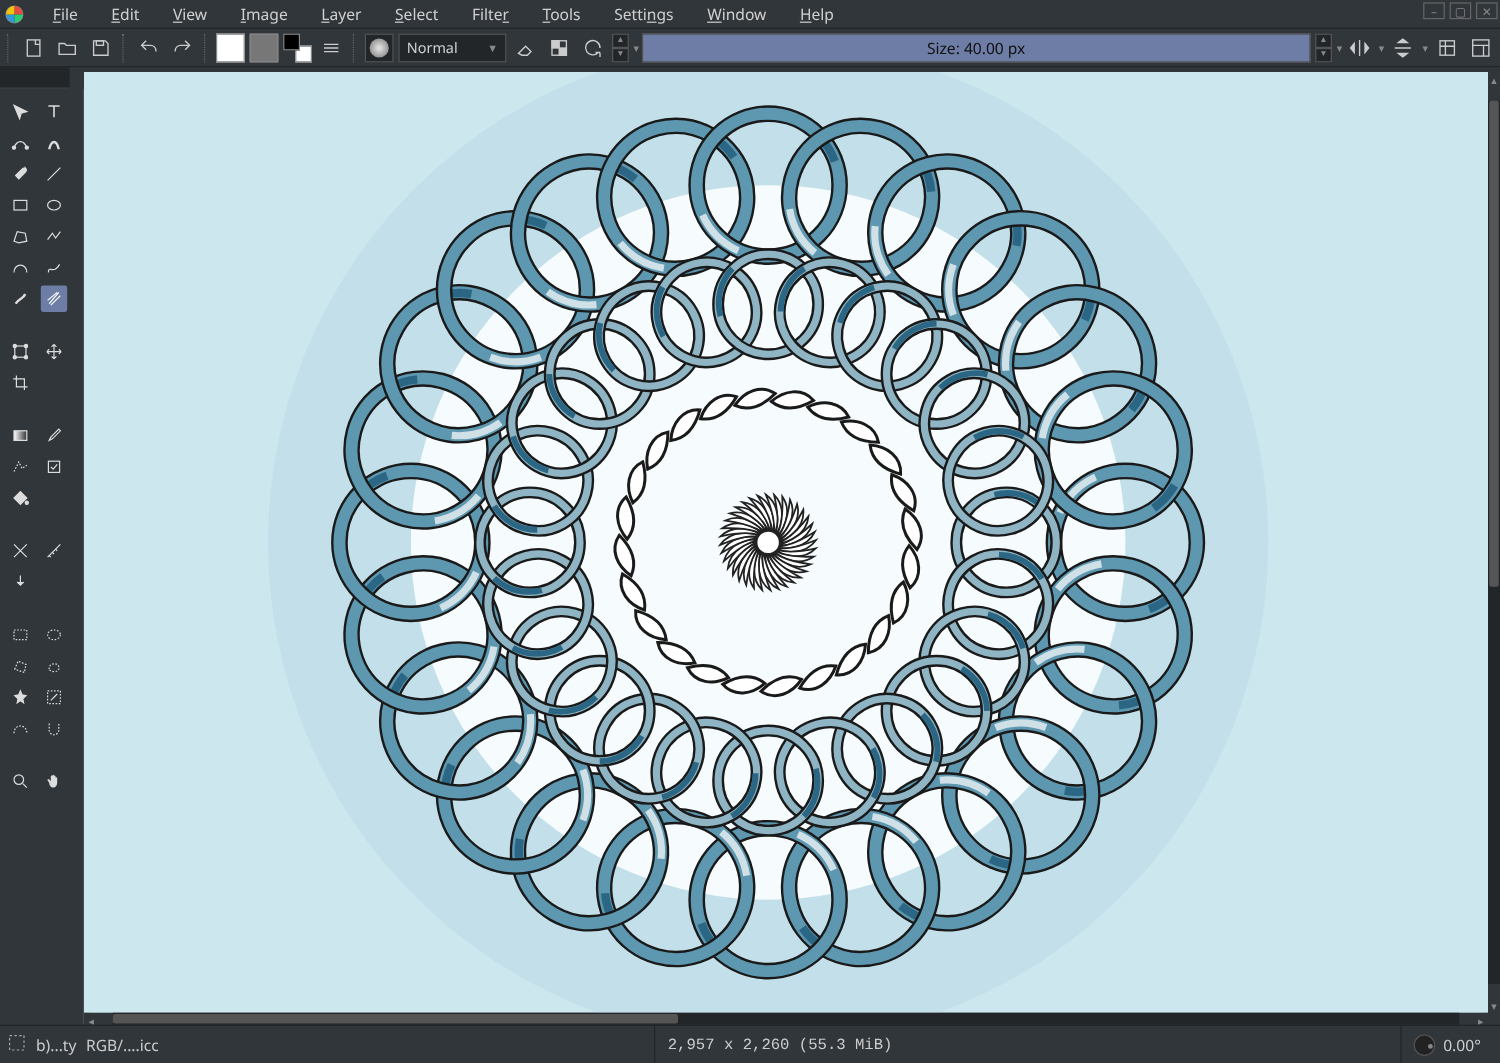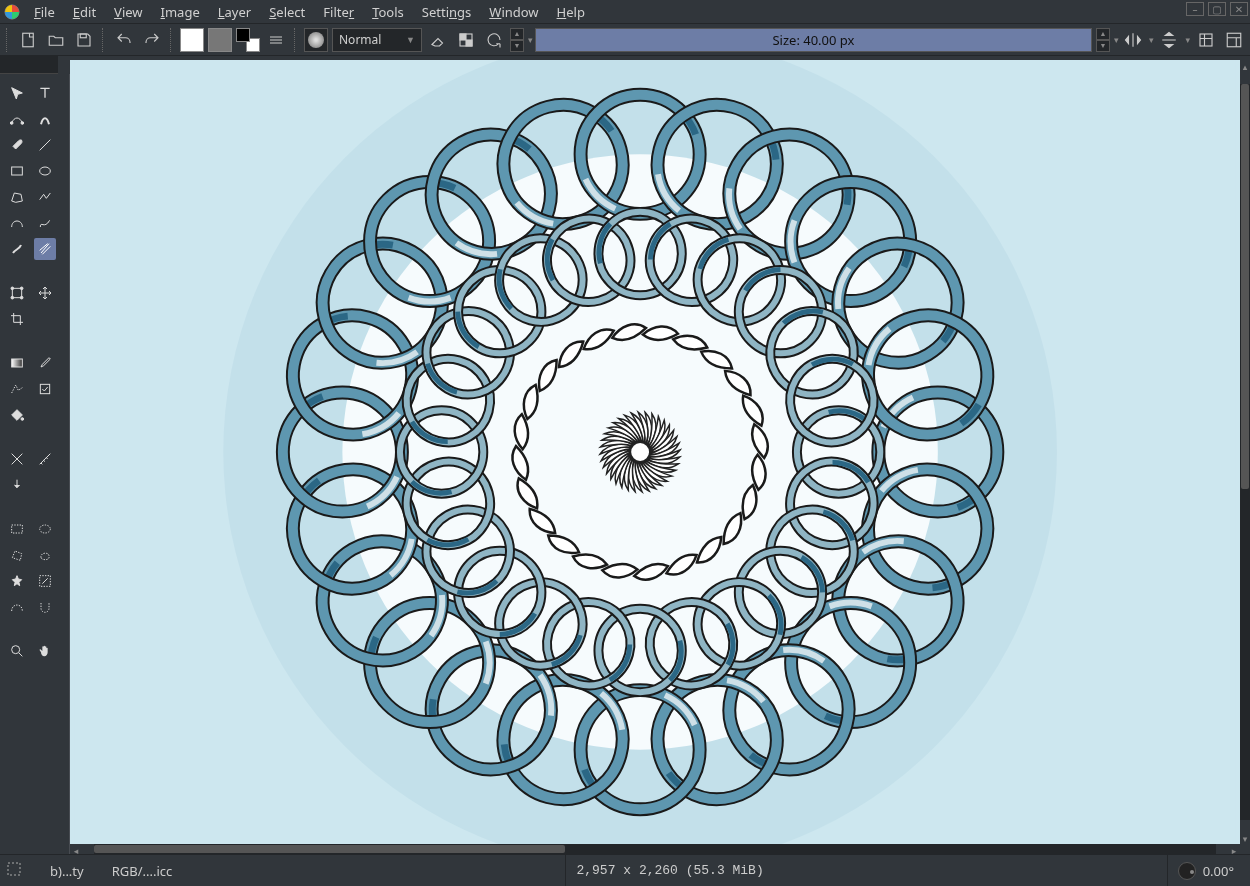--- a/index.html
+++ b/index.html
@@ -1,17 +1,17 @@
 <!DOCTYPE html>
 <html><head>
 <meta charset="utf-8">
 <style>
 * { margin:0; padding:0; box-sizing:border-box; }
 body { width:1250px; height:886px; background:#31363b; color:#d0d0d0; font-family:"Noto Sans",sans-serif; font-size:13px; overflow:hidden; }
-.menubar { height:23px; display:flex; align-items:center; padding:0 4px; gap:2px; position:relative; }
+.menubar { height:23px; display:flex; align-items:center; padding:0 4px; gap:12px; position:relative; }
 .menubar .menuitem { padding:2px 8px; cursor:pointer; }
 .menubar .logo { width:16px; height:16px; margin-right:4px; }
 .menubar .winctrl { position:absolute; right:2px; top:2px; display:flex; gap:4px; }
 .menubar .winctrl div { width:18px; height:14px; border:1px solid #666; font-size:10px; text-align:center; line-height:12px; color:#888; }
 u { text-decoration:underline; }
 .toolbar { height:33px; display:flex; align-items:center; padding:0 4px; gap:4px; border-top:1px solid #232629; border-bottom:1px solid #232629; }
 .tbtn { width:24px; height:24px; display:flex; align-items:center; justify-content:center; color:#bbb; }
 .tbtn svg { width:18px; height:18px; stroke:#ccc; fill:none; stroke-width:1.5; }
 .sep { width:4px; height:24px; border-left:1px dotted #666; margin:0 2px; }
 .swatch { width:24px; height:24px; border:1px solid #888; }
@@ -36,21 +36,21 @@
 .canvas { position:absolute; left:0; top:0; right:10px; bottom:10px; background:#cde7ef; overflow:hidden; }
 .art { width:100%; height:100%; }
 .scroll-h { position:absolute; left:0; bottom:0; right:10px; height:10px; background:#31363b; display:flex; }
 .scroll-h .track { flex:1; background:#232629; margin:0 12px; position:relative; }
 .scroll-h .thumb { position:absolute; left:0; width:42%; top:1px; bottom:1px; background:#555; border-radius:2px; }
 .scroll-h .arr { width:12px; font-size:9px; text-align:center; color:#888; }
 .scroll-v { position:absolute; right:0; top:0; bottom:10px; width:10px; background:#31363b; display:flex; flex-direction:column; }
 .scroll-v .track { flex:1; background:#232629; margin:12px 0; position:relative; }
 .scroll-v .thumb { position:absolute; top:0; height:55%; left:1px; right:1px; background:#555; border-radius:2px; }
 .scroll-v .arr { height:12px; font-size:9px; text-align:center; color:#888; }
-.statusbar { position:absolute; left:0; bottom:0; right:0; height:32px; background:#31363b; border-top:1px solid #232629; display:flex; align-items:center; padding:0 6px; gap:28px; font-size:13px; color:#ccc; }
+.statusbar { position:absolute; left:0; bottom:0; right:0; height:32px; background:#31363b; border-top:1px solid #232629; display:flex; align-items:center; padding:0 6px; gap:8px; font-size:13px; color:#ccc; }
 .statusbar .grow { flex:1; }
 .statusbar .field { border-left:1px solid #232629; padding:0 10px; height:100%; display:flex; align-items:center; }
 .statusbar .dim { color:#ccc;font-family:Liberation Mono, monospace; }
 .rotdial { width:18px; height:18px; border-radius:50%; background:#222; border:1px solid #555; position:relative; }
 .rotdial::after { content:""; position:absolute; right:1px; top:7px; width:4px; height:4px; background:#888; border-radius:50%; }
 .zoomslider { width:70px; height:6px; background:#555; position:relative; margin:0 6px; }
 .zoomslider .zthumb { position:absolute; left:38px; top:-4px; width:8px; height:14px; background:#bbb; border:1px solid #333; }
 .sqbtn { width:18px; height:18px; border:1px solid #777; position:relative; }
 .sqbtn::after { content:""; position:absolute; inset:4px; border:1px solid #aaa; }
 .brushprev { width:24px; height:24px; background:#232629; border:1px solid #555; position:relative; }

